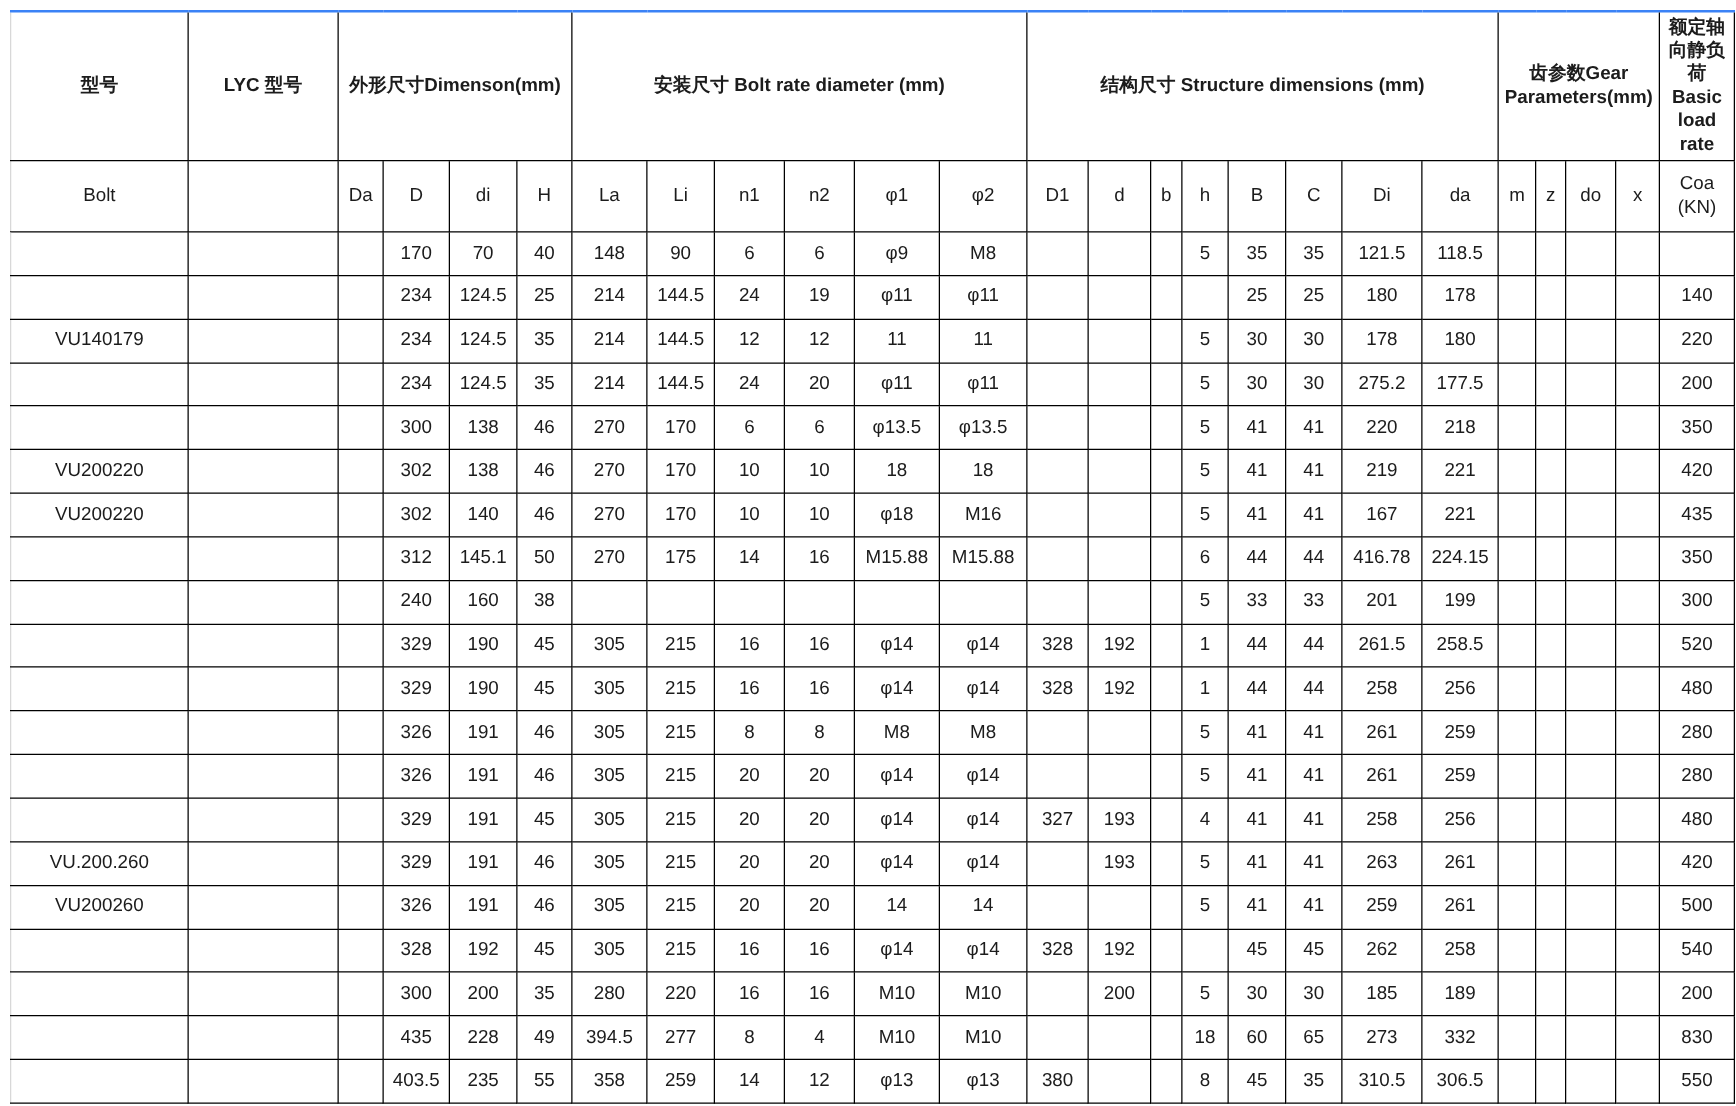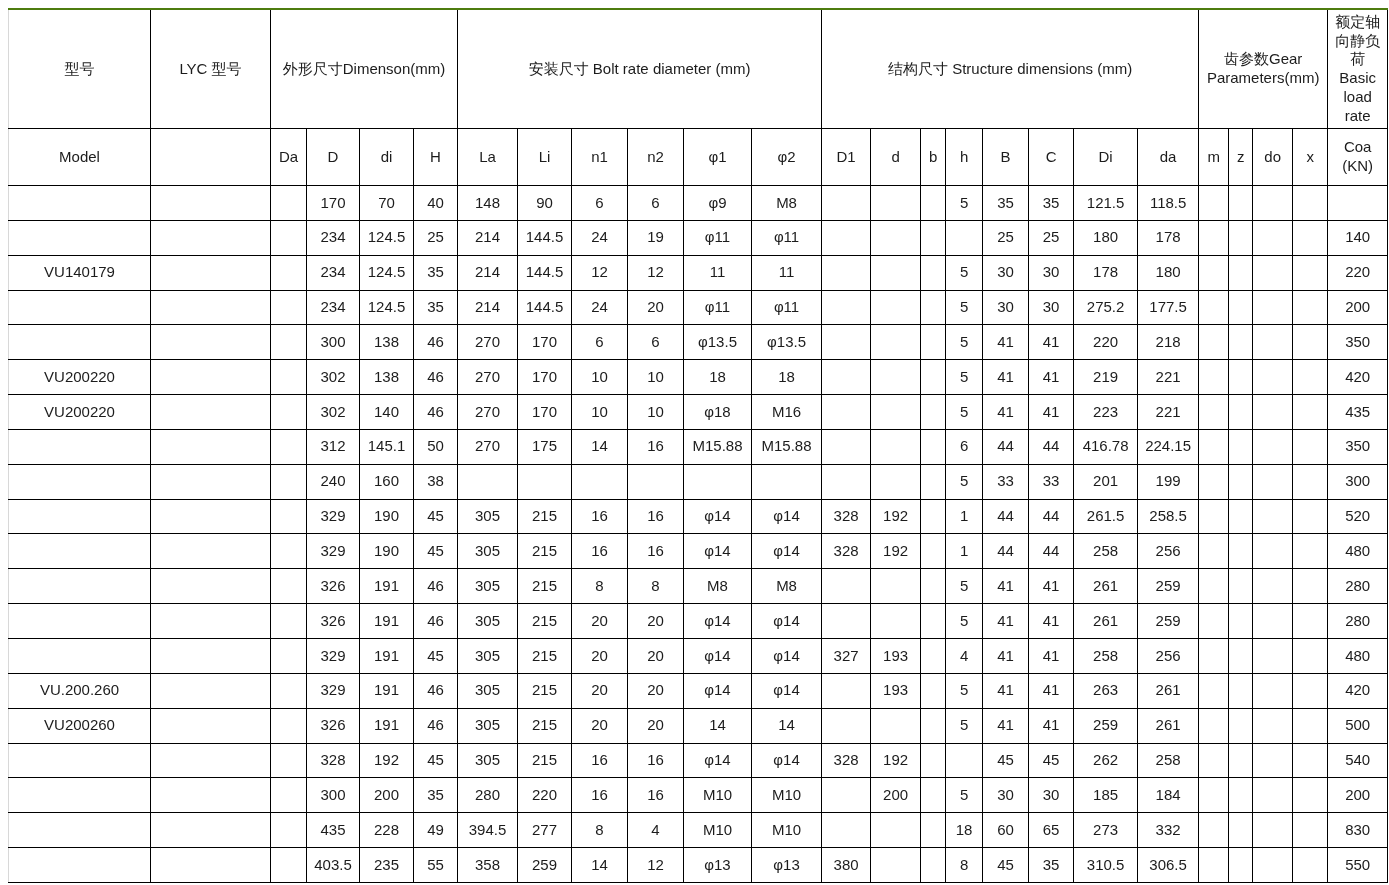--- a/index.html
+++ b/index.html
@@ -25,22 +25,23 @@
     text-align: center;
     vertical-align: middle;
     font-weight: normal;
     font-size: 15px;
     padding: 0 3px;
     overflow: hidden;
     line-height: 1.25;
     white-space: pre-line;
   }
   table.spec thead tr.group-row th {
-    border-top: 2px solid #4d7c0f;
+    border-top: 2px solid #3b82f6;
     height: 118px;
+    font-weight: bold;
   }
   table.spec thead tr.sub-row th {
     height: 56px;
   }
   table.spec tbody td {
     height: 33.85px;
     white-space: nowrap;
   }
   
   table.spec th:first-child, table.spec td:first-child {
@@ -82,21 +83,21 @@
     <tr class="group-row" id="group-row">
         <th colspan="1">型号</th>
         <th colspan="1">LYC 型号</th>
         <th colspan="4">外形尺寸Dimenson(mm)</th>
         <th colspan="6">安装尺寸 Bolt rate diameter (mm)</th>
         <th colspan="8">结构尺寸 Structure dimensions (mm)</th>
         <th colspan="4">齿参数Gear Parameters(mm)</th>
         <th colspan="1">额定轴向静负荷 Basic load rate</th>
       </tr>
     <tr class="sub-row" id="sub-row">
-        <th>Model</th>
+        <th>Bolt</th>
         <th></th>
         <th>Da</th>
         <th>D</th>
         <th>di</th>
         <th>H</th>
         <th>La</th>
         <th>Li</th>
         <th>n1</th>
         <th>n2</th>
         <th>φ1</th>
@@ -292,21 +293,21 @@
         <td>10</td>
         <td>10</td>
         <td>φ18</td>
         <td>M16</td>
         <td></td>
         <td></td>
         <td></td>
         <td>5</td>
         <td>41</td>
         <td>41</td>
-        <td>223</td>
+        <td>167</td>
         <td>221</td>
         <td></td>
         <td></td>
         <td></td>
         <td></td>
         <td>435</td>
       </tr>
       <tr>
         <td></td>
         <td></td>
@@ -590,21 +591,21 @@
         <td>16</td>
         <td>M10</td>
         <td>M10</td>
         <td></td>
         <td>200</td>
         <td></td>
         <td>5</td>
         <td>30</td>
         <td>30</td>
         <td>185</td>
-        <td>184</td>
+        <td>189</td>
         <td></td>
         <td></td>
         <td></td>
         <td></td>
         <td>200</td>
       </tr>
       <tr>
         <td></td>
         <td></td>
         <td></td>

